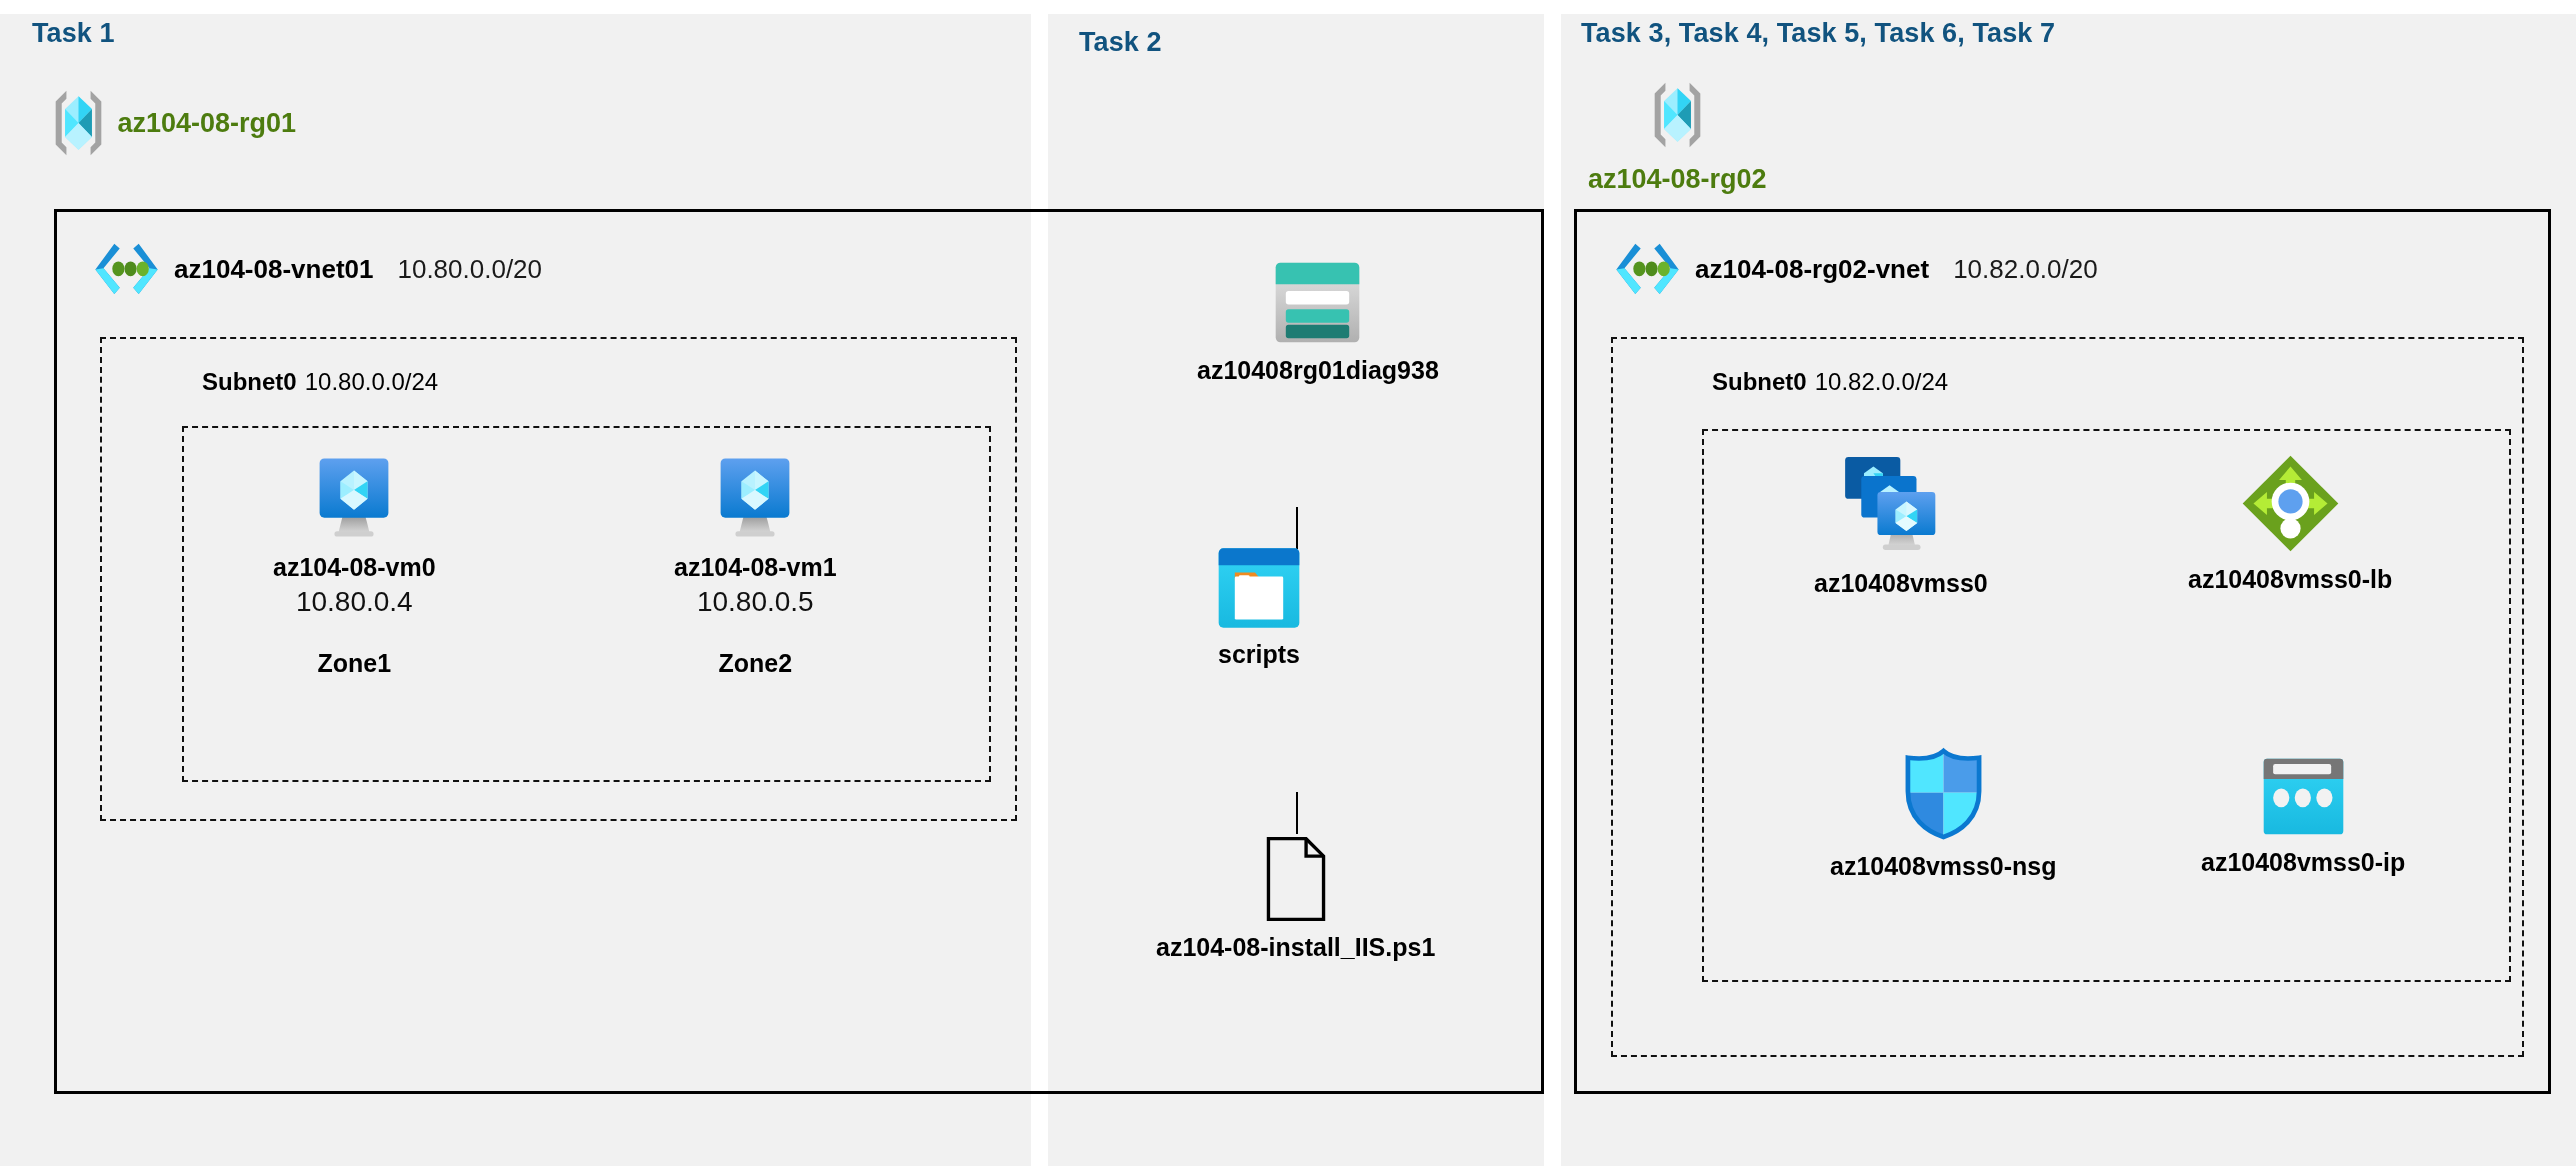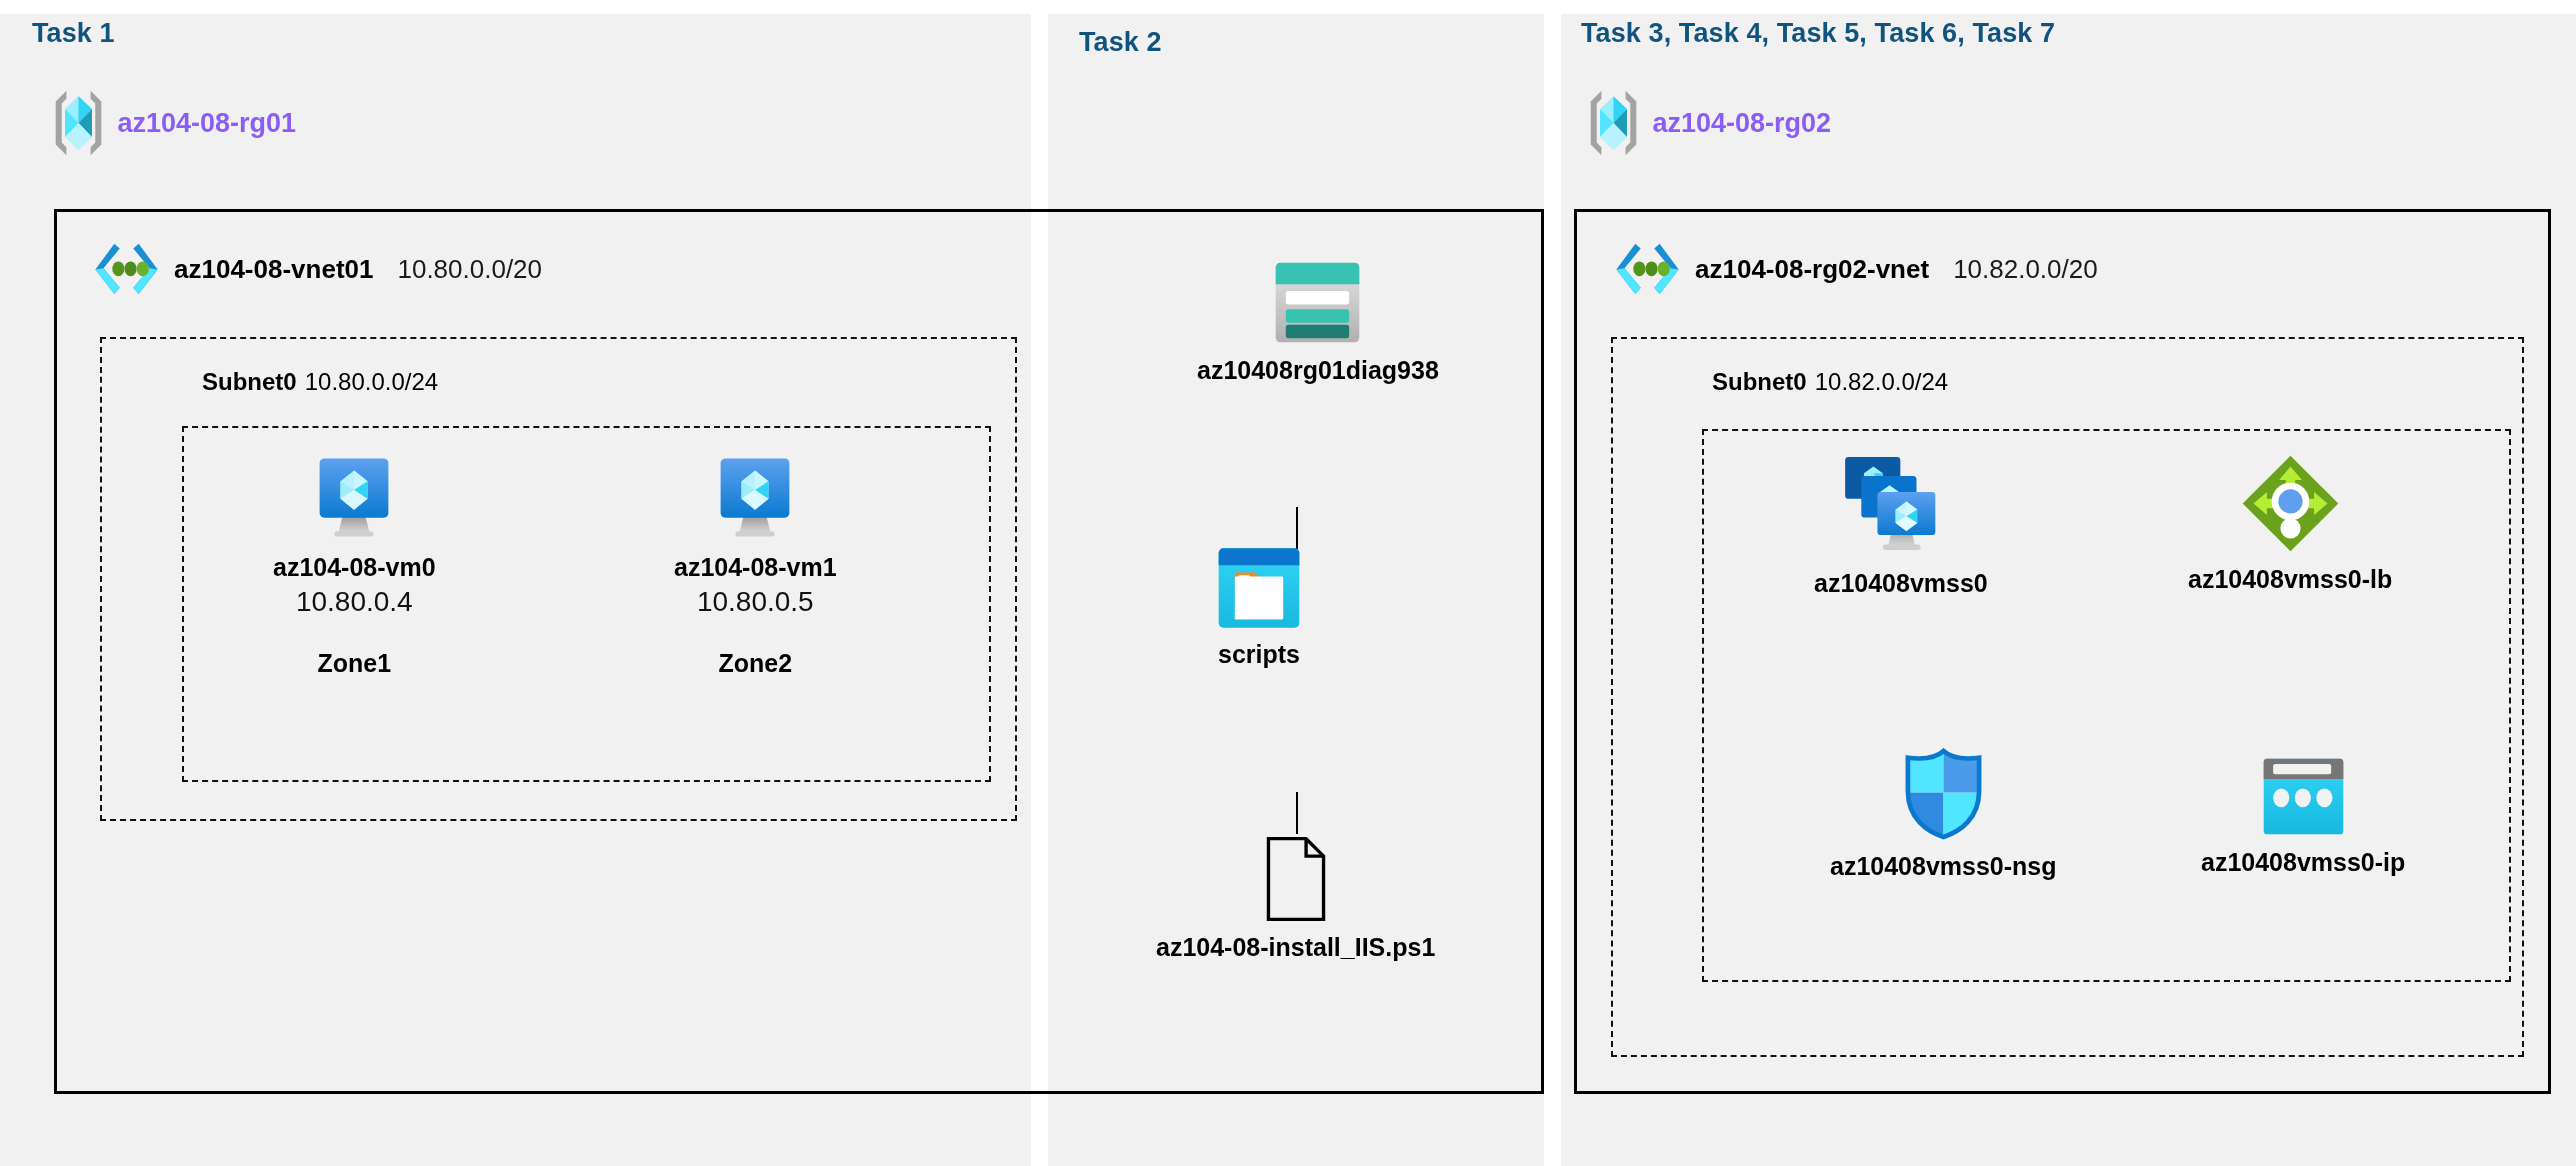--- a/index.html
+++ b/index.html
@@ -45,25 +45,25 @@
 
   
   .rg-header {
     position: absolute;
     display: flex;
     align-items: center;
     gap: 13.5px;
     white-space: nowrap;
   }
   #rg-header-1 { left: 53px;   top: 88px; }
-  #rg-header-2 { left: 1588px; top: 88px; }
+  #rg-header-2 { left: 1588px; top: 80px; flex-direction: column; }
   .rg-name {
     font-size: 27px;
     font-weight: bold;
-    color: #8b5cf6;
+    color: #4d7c0f;
   }
 
   
   .vnet-box {
     position: absolute;
     border: 3.4px solid #000000;
     background: transparent;
     box-sizing: border-box;
   }
   #vnet-box-1 { left: 54px;   top: 209px; width: 1490px; height: 885px; }

